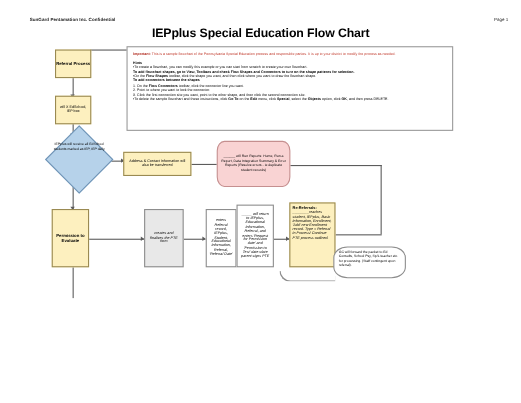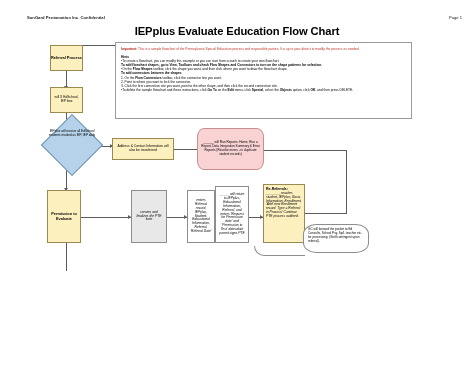--- a/index.html
+++ b/index.html
@@ -199,21 +199,21 @@
     border-left: 3px solid #5c5c5c;
   }
 </style>
 </head>
 <body>
 
 <div id="page">
 
   <div class="hdr-left">SunGard Pentamation Inc. Confidential</div>
   <div class="hdr-right">Page 1</div>
-  <div class="doc-title">IEPplus Evaluate Education Flow Chart</div>
+  <div class="doc-title">IEPplus Special Education Flow Chart</div>
 
   <div id="instr">
     <p class="imp"><b>Important:</b><span> This is a sample flowchart of the Pennsylvania Special Education process and responsible parties.  It is up to your district to modify the process as needed.</span></p>
     <p class="hints-hd">Hints</p>
     <p>•To create a flowchart, you can modify this example or you can start from scratch to create your own flowchart.</p>
     <p class="b">To add flowchart shapes, go to View, Toolbars and check Flow Shapes and Connectors to turn on the shape patterns for selection.</p>
     <p><span>•On the </span><b>Flow Shapes</b><span> toolbar, click the shape you want, and then click where you want to draw the flowchart shape.</span></p>
     <p class="b">To add connectors between the shapes</p>
     <p><span>1. On the </span><b>Flow Connectors</b><span> toolbar, click the connector line you want.</span></p>
     <p>2. Point to where you want to lock the connector.</p>

